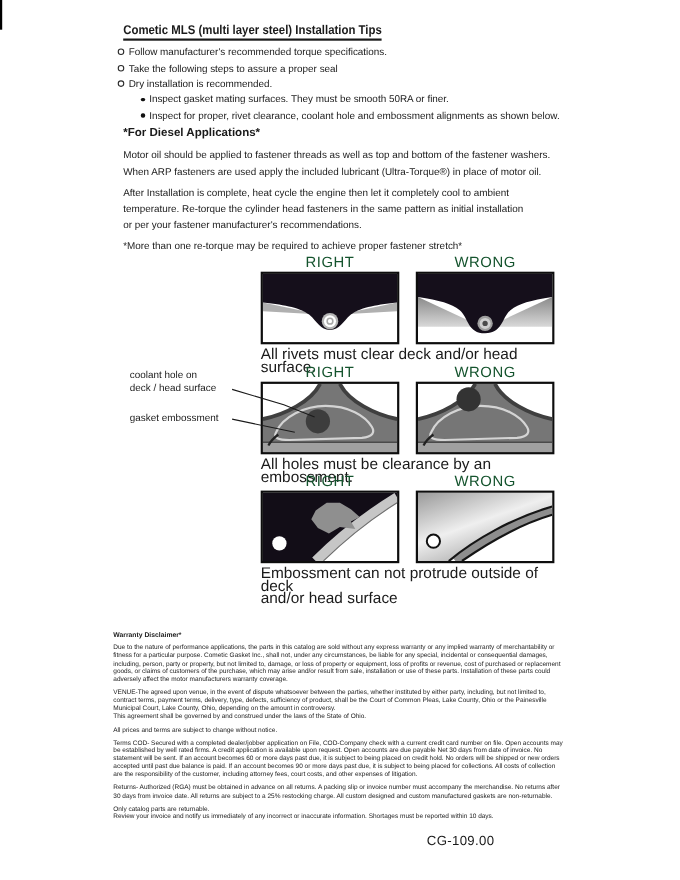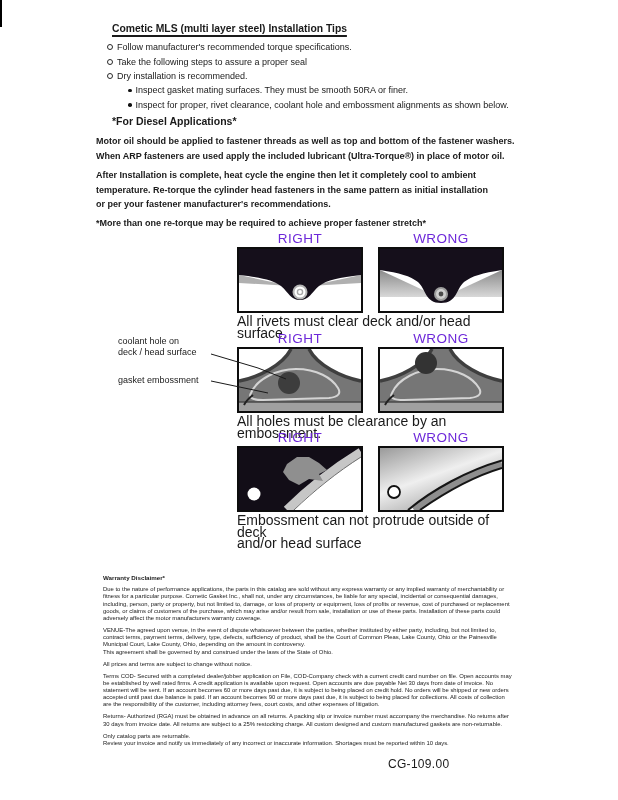--- a/index.html
+++ b/index.html
@@ -11,32 +11,32 @@
          border-bottom:2px solid #1a1a1a;padding-bottom:1px;white-space:nowrap;
          transform:scaleX(0.9);transform-origin:left top;}
 
   .bullets{position:absolute;left:107px;top:40px;font-size:9px;}
   .b-row{display:flex;align-items:center;height:14.4px;}
   .ring{width:4px;height:4px;border:1px solid #2a2a2a;border-radius:50%;margin-right:4px;flex:none;}
   .sub{margin-left:21px;}
   .dot{width:3.6px;height:3.6px;background:#111;border-radius:50%;margin-right:4px;flex:none;}
 
   .diesel-heading{position:absolute;left:112px;top:115px;font-size:10.5px;font-weight:bold;}
-  .body-p{position:absolute;left:96px;font-size:9px;line-height:14.6px;white-space:pre-line;width:440px;font-weight:bold;}
+  .body-p{position:absolute;left:112px;font-size:9px;line-height:14.6px;white-space:pre-line;width:440px;}
   .p1{top:134px;}
   .p2{top:168px;}
   .note{top:216px;}
 
   .diagram{position:absolute;width:267px;}
   #diagram-rivet{left:237px;top:231px;}
   #diagram-coolant{left:118px;top:331px;width:400px;}
   #diagram-embossment{left:237px;top:430px;}
   .dg-inner{position:absolute;left:119px;top:0;width:267px;}
   .dg-labels{display:flex;}
-  .dg-label{width:126px;text-align:center;font-size:13.5px;letter-spacing:0.5px;color:#6d28d9;}
+  .dg-label{width:126px;text-align:center;font-size:13.5px;letter-spacing:0.5px;color:#14532d;}
   .dg-label + .dg-label{margin-left:15px;}
   .dg-boxes{display:flex;margin-top:1px;}
   .dg-box{width:122px;height:62px;border:2px solid #0d0d0d;display:block;background:#fff;}
   .dg-box + .dg-box{margin-left:15px;}
   .dg-caption{font-size:14px;margin-top:3px;white-space:pre-line;line-height:11.5px;}
   .ann{position:absolute;left:0;width:91px;font-size:9px;line-height:11px;white-space:pre-line;}
   .ann-1{top:5px;}
   .ann-2{top:44px;}
   .leaders{position:absolute;left:0;top:0;z-index:5;pointer-events:none;}
 

